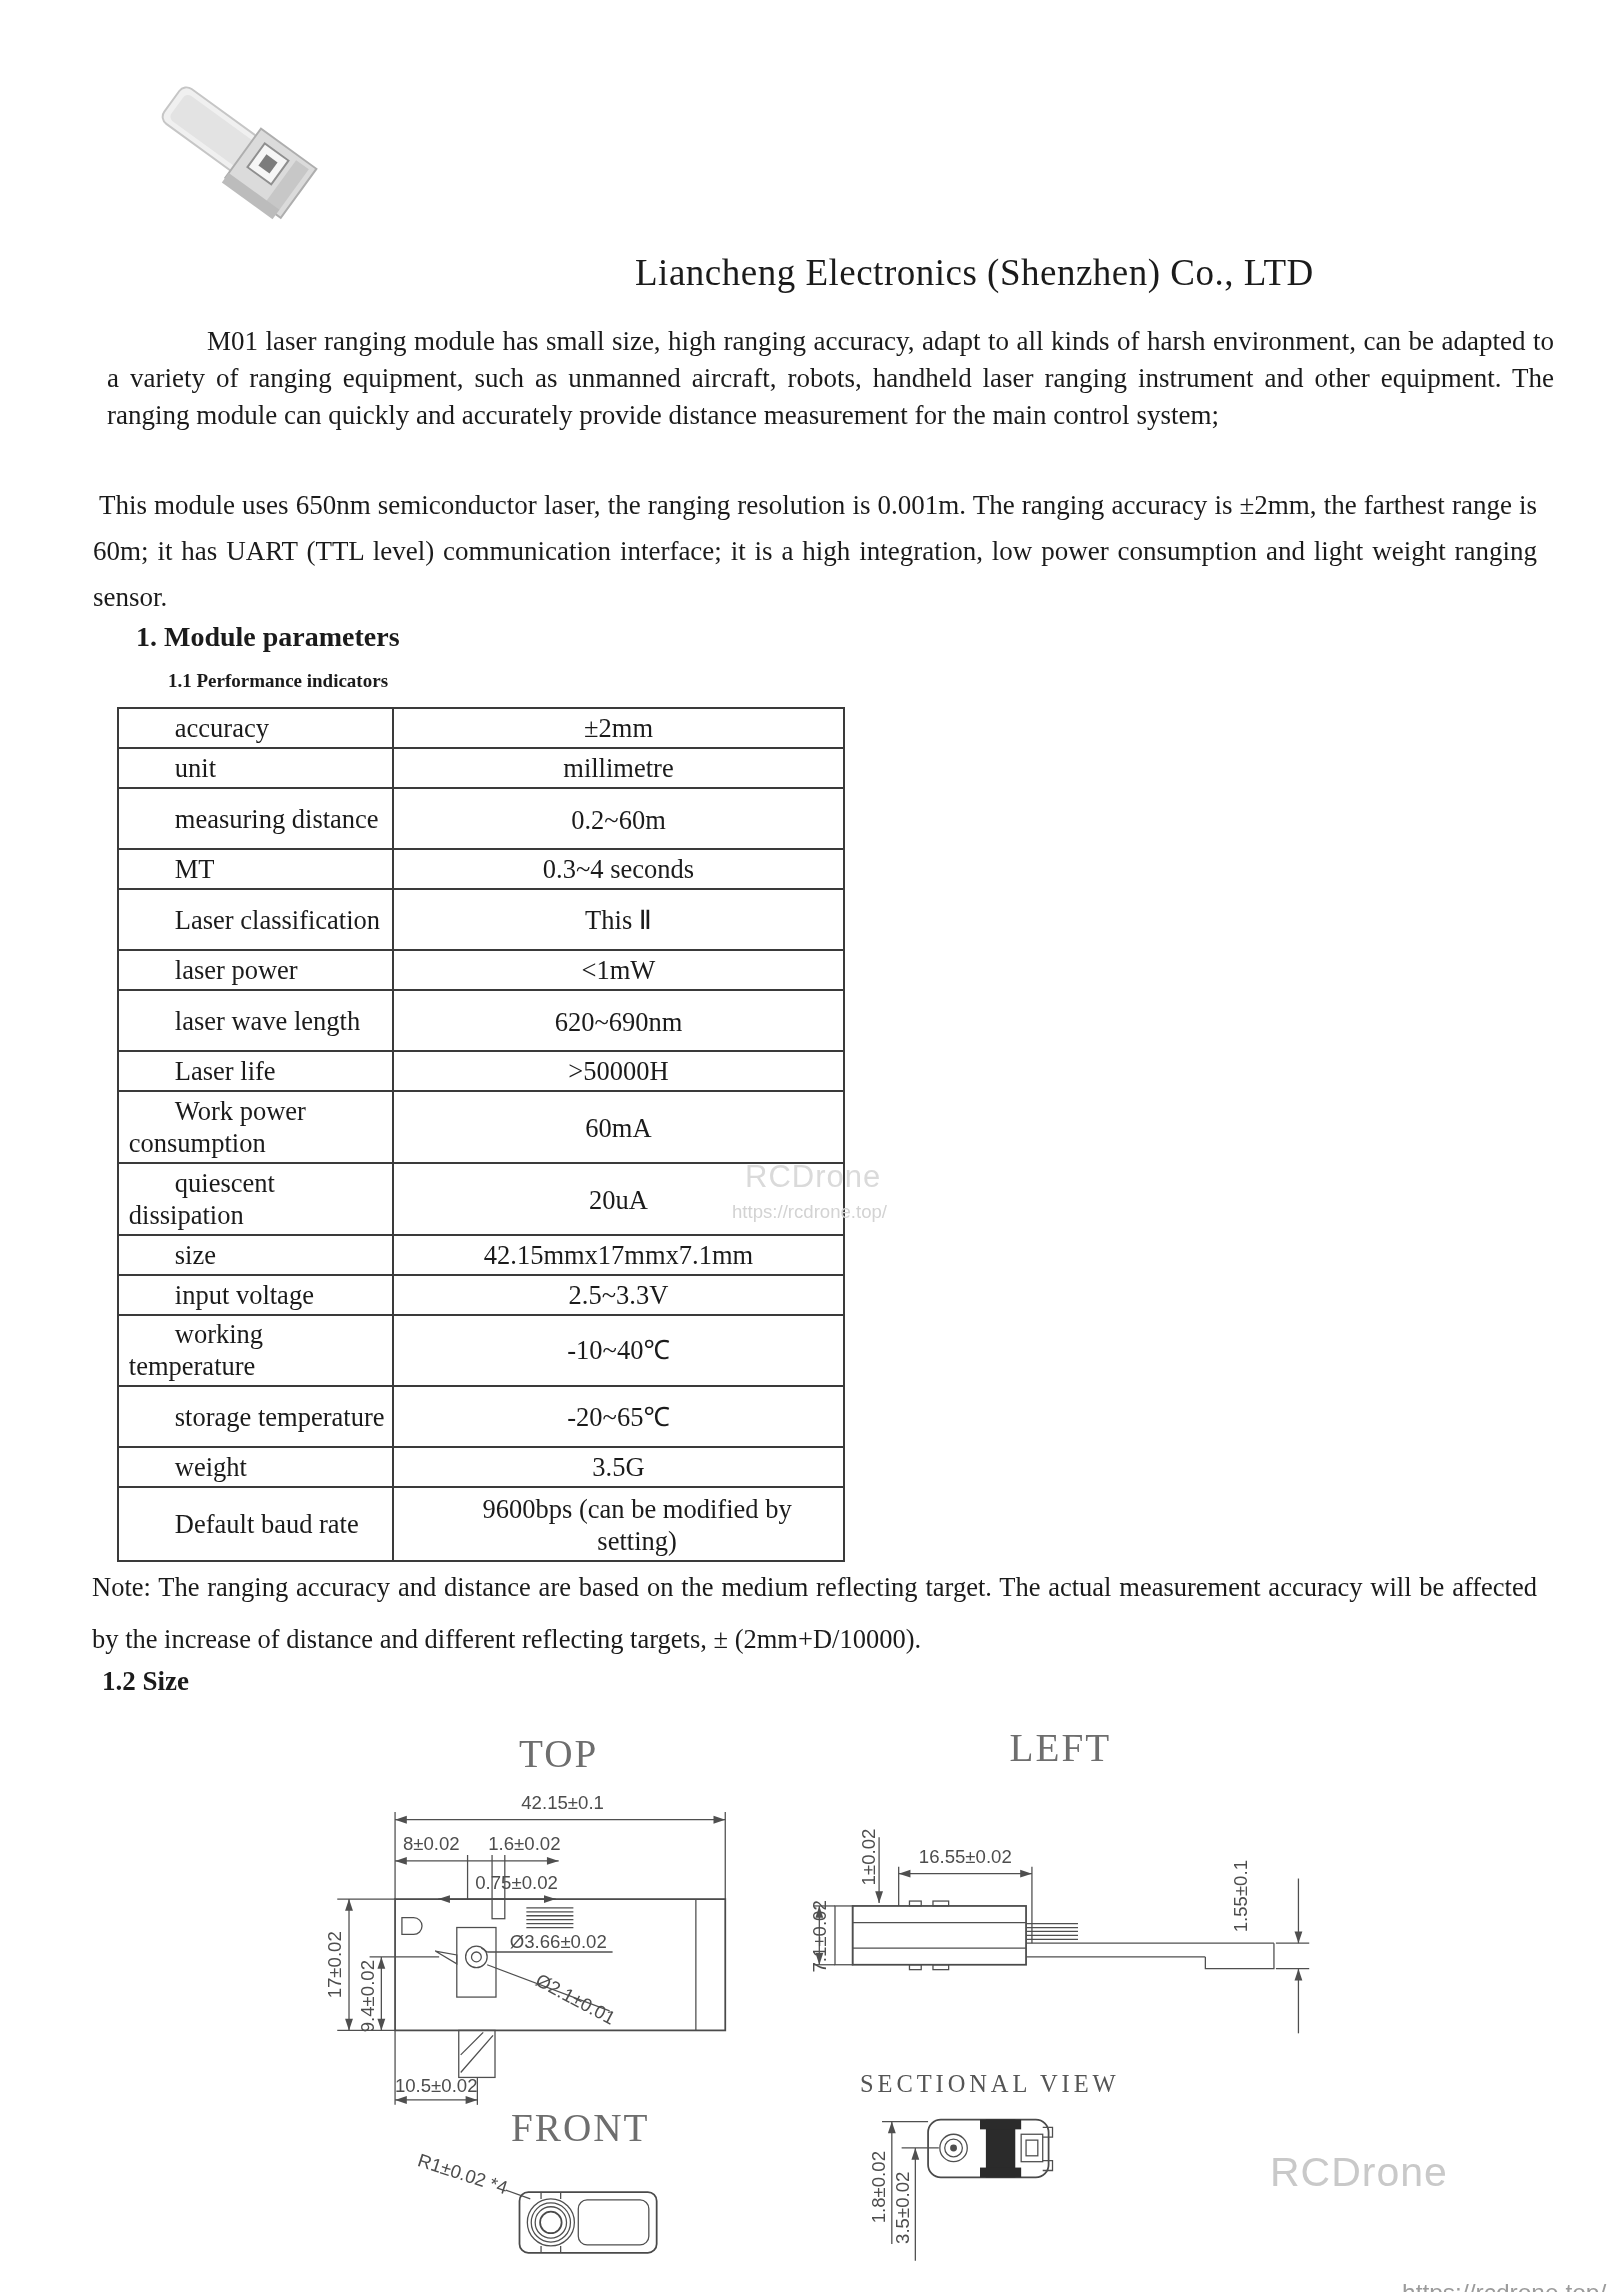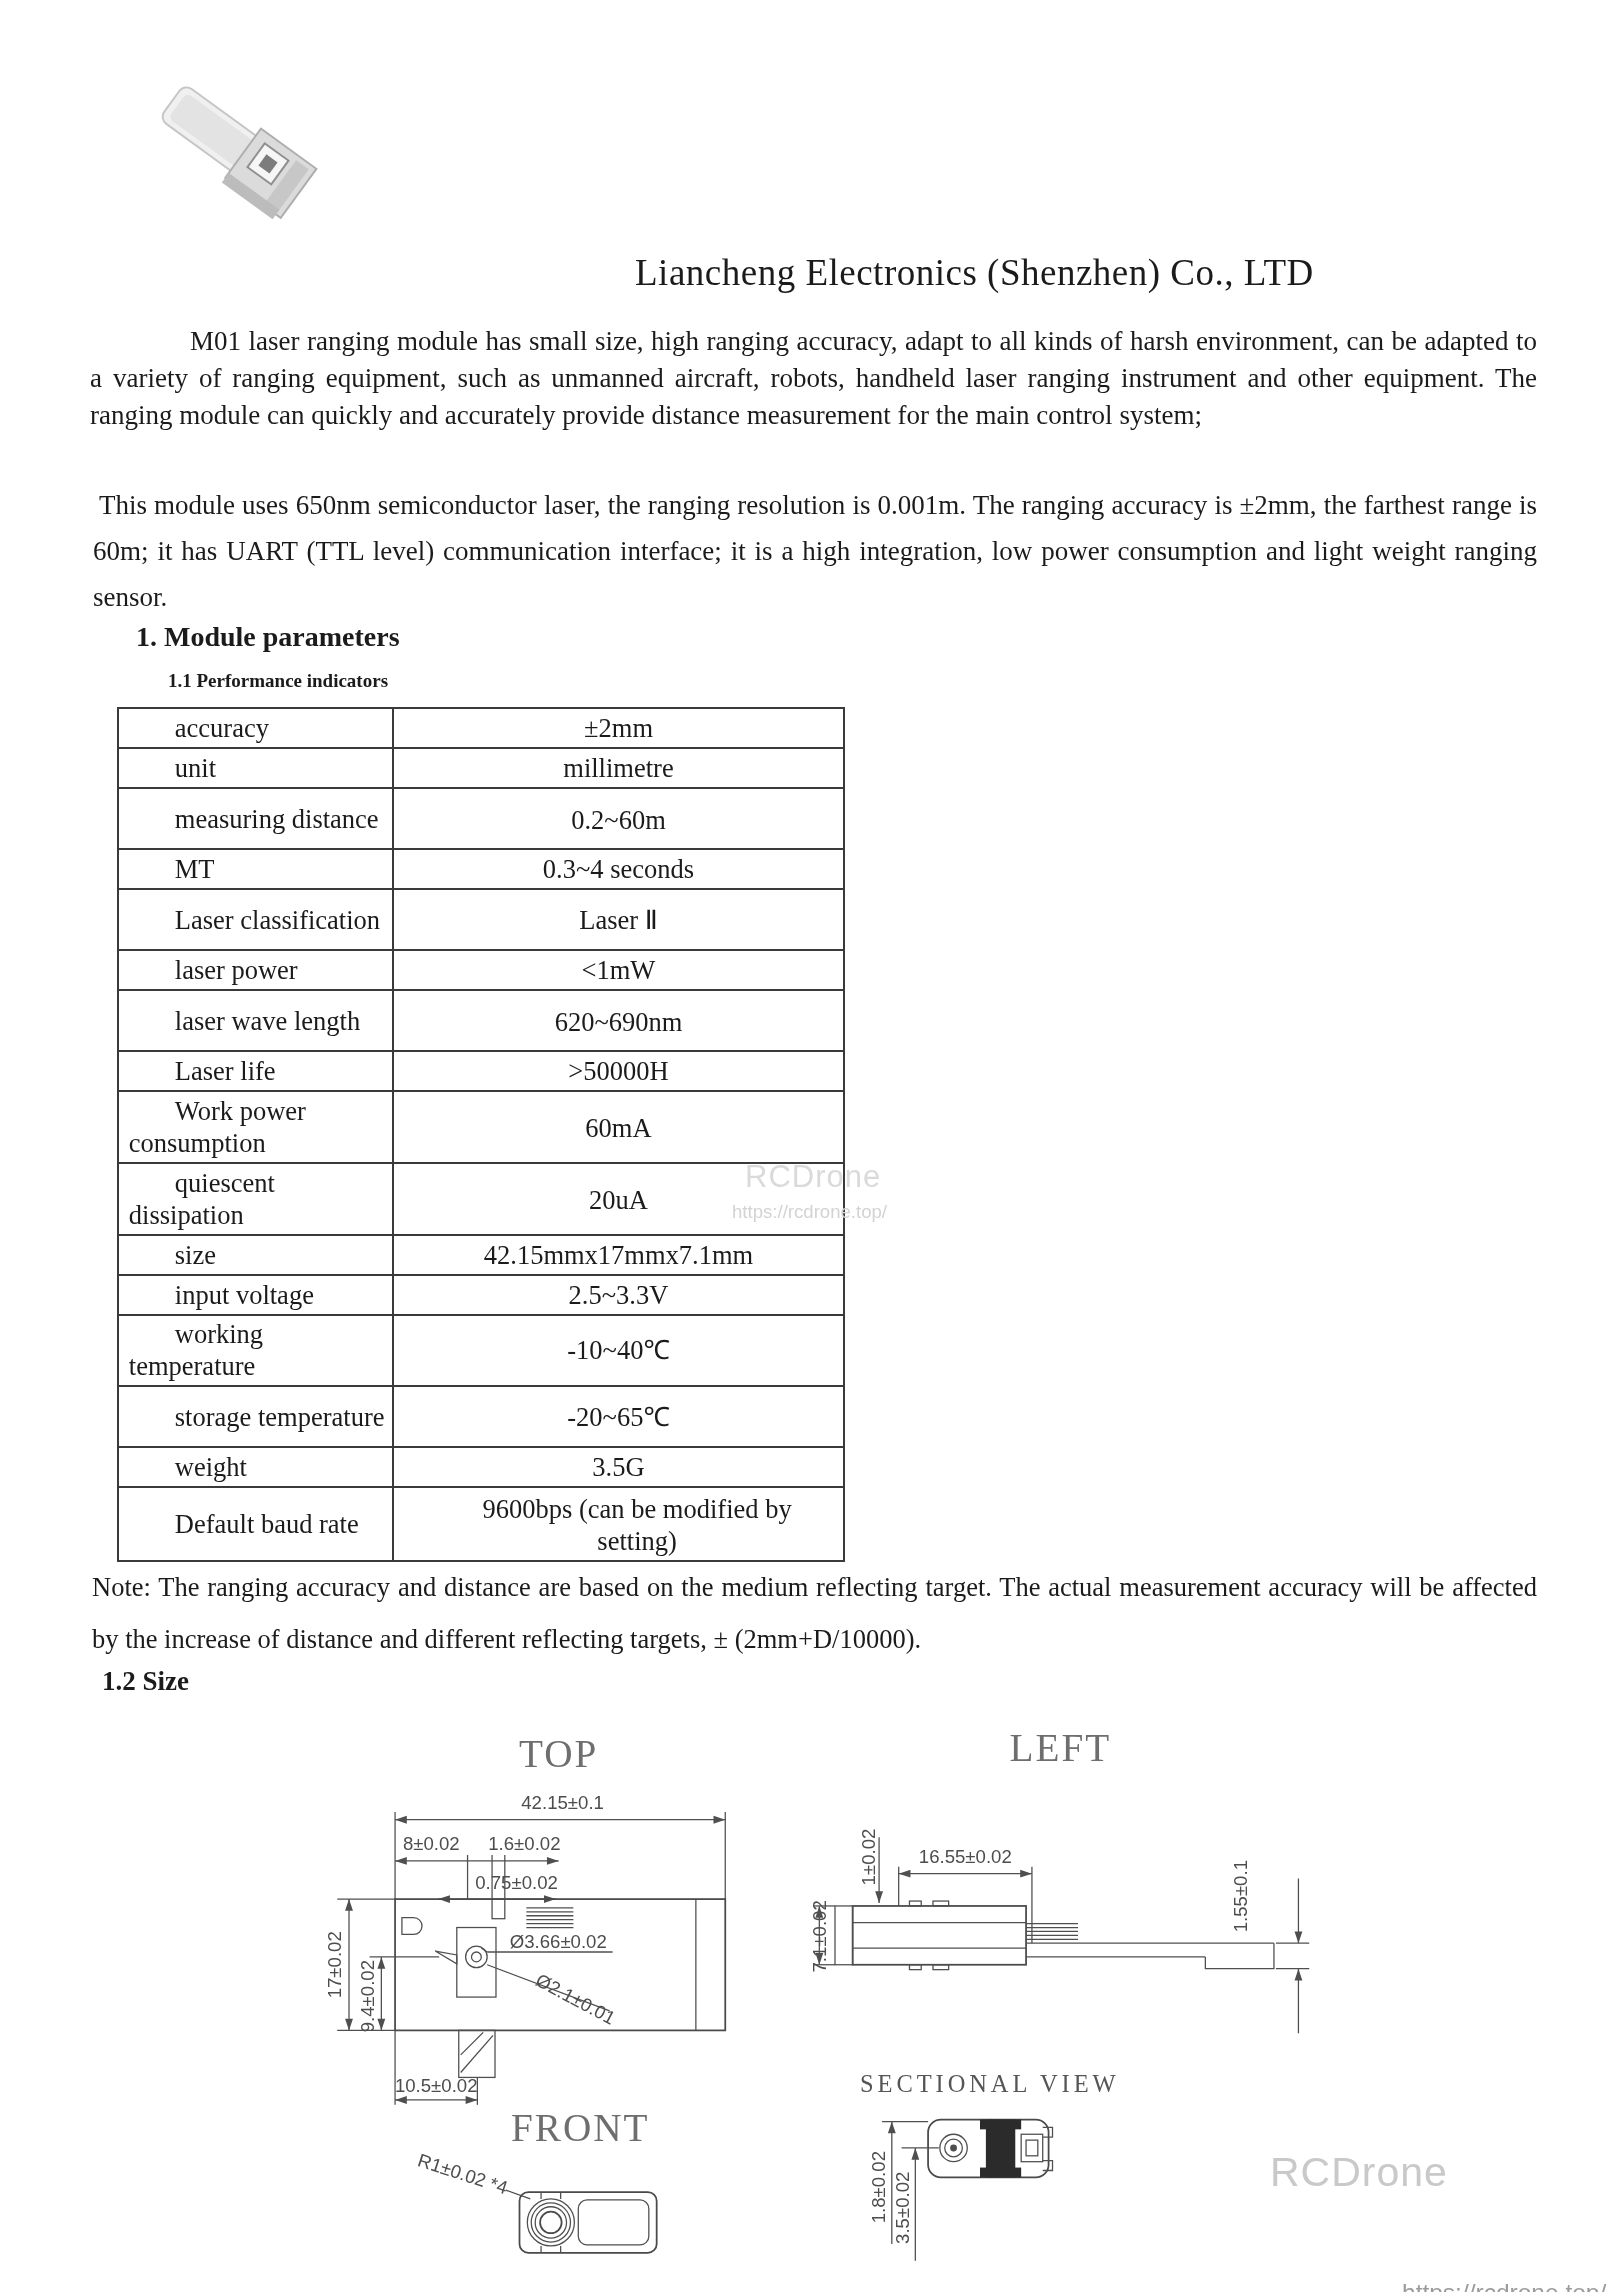--- a/index.html
+++ b/index.html
@@ -4,21 +4,21 @@
 <style>
   html,body { margin:0; padding:0; background:#9a9a9a; }
   .page {
     position:relative; width:1621px; height:2293px; margin:0 auto;
     background:#ffffff; overflow:hidden;
     font-family:"Liberation Serif", serif; color:#1b1b1b;
   }
   .abs { position:absolute; }
   .company { font-size:37px; letter-spacing:0.5px; white-space:nowrap; }
   .para { font-size:27px; text-align:justify; }
-  .p1 { top:323px; left:90px; width:1447px; line-height:37px; text-indent:100px; }
+  .p1 { top:323px; left:107px; width:1447px; line-height:37px; text-indent:100px; }
   .p2 { top:482px; left:93px; width:1444px; line-height:46px; text-indent:5.9px; }
   .h1 { font-size:28px; font-weight:bold; }
   .note { top:1561px; left:92px; width:1445px; font-size:26.5px; line-height:52px; text-align:justify; }
 
   
   table.spec { border-collapse:collapse; table-layout:fixed; width:687px; font-size:26.5px; }
   table.spec td { border:2px solid #3a3a3a; vertical-align:middle; overflow:hidden; }
   td.lbl { width:257px; padding:2.9px 5.9px 2.9px 9.8px; text-indent:46px; line-height:32px; }
   td.val { width:430px; text-align:center; padding:2.9px 9.8px; line-height:32px; }
   tr.s { height:40px; }
@@ -80,21 +80,21 @@
       <tr class="d">
           <td class="lbl">measuring distance</td>
           <td class="val vtop">0.2~60m</td>
         </tr>
       <tr class="s">
           <td class="lbl">MT</td>
           <td class="val">0.3~4 seconds</td>
         </tr>
       <tr class="d">
           <td class="lbl">Laser classification</td>
-          <td class="val">Laser Ⅱ</td>
+          <td class="val">This Ⅱ</td>
         </tr>
       <tr class="s">
           <td class="lbl">laser power</td>
           <td class="val">&lt;1mW</td>
         </tr>
       <tr class="d">
           <td class="lbl">laser wave length</td>
           <td class="val vtop">620~690nm</td>
         </tr>
       <tr class="s">

